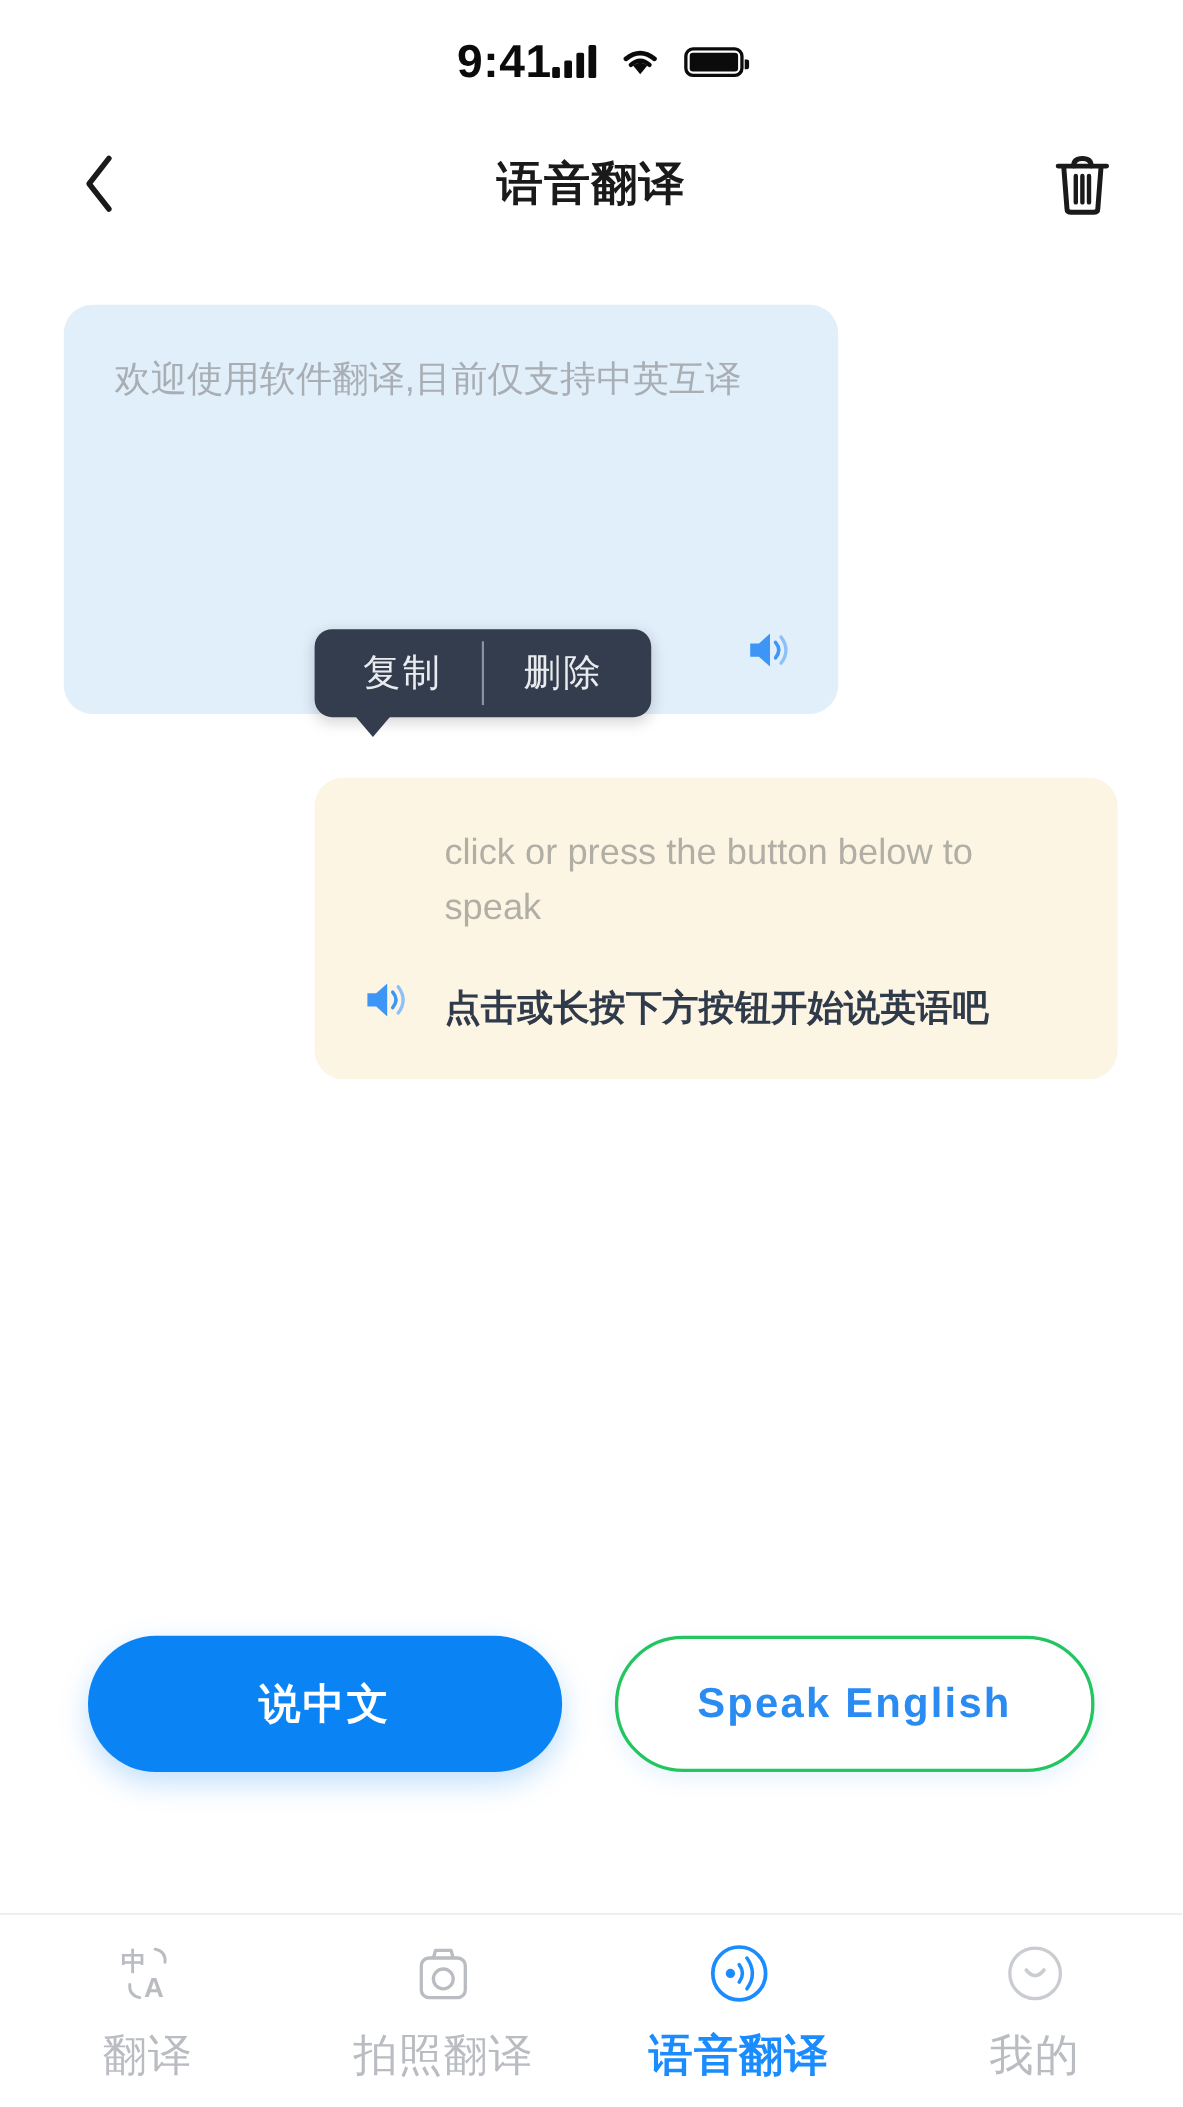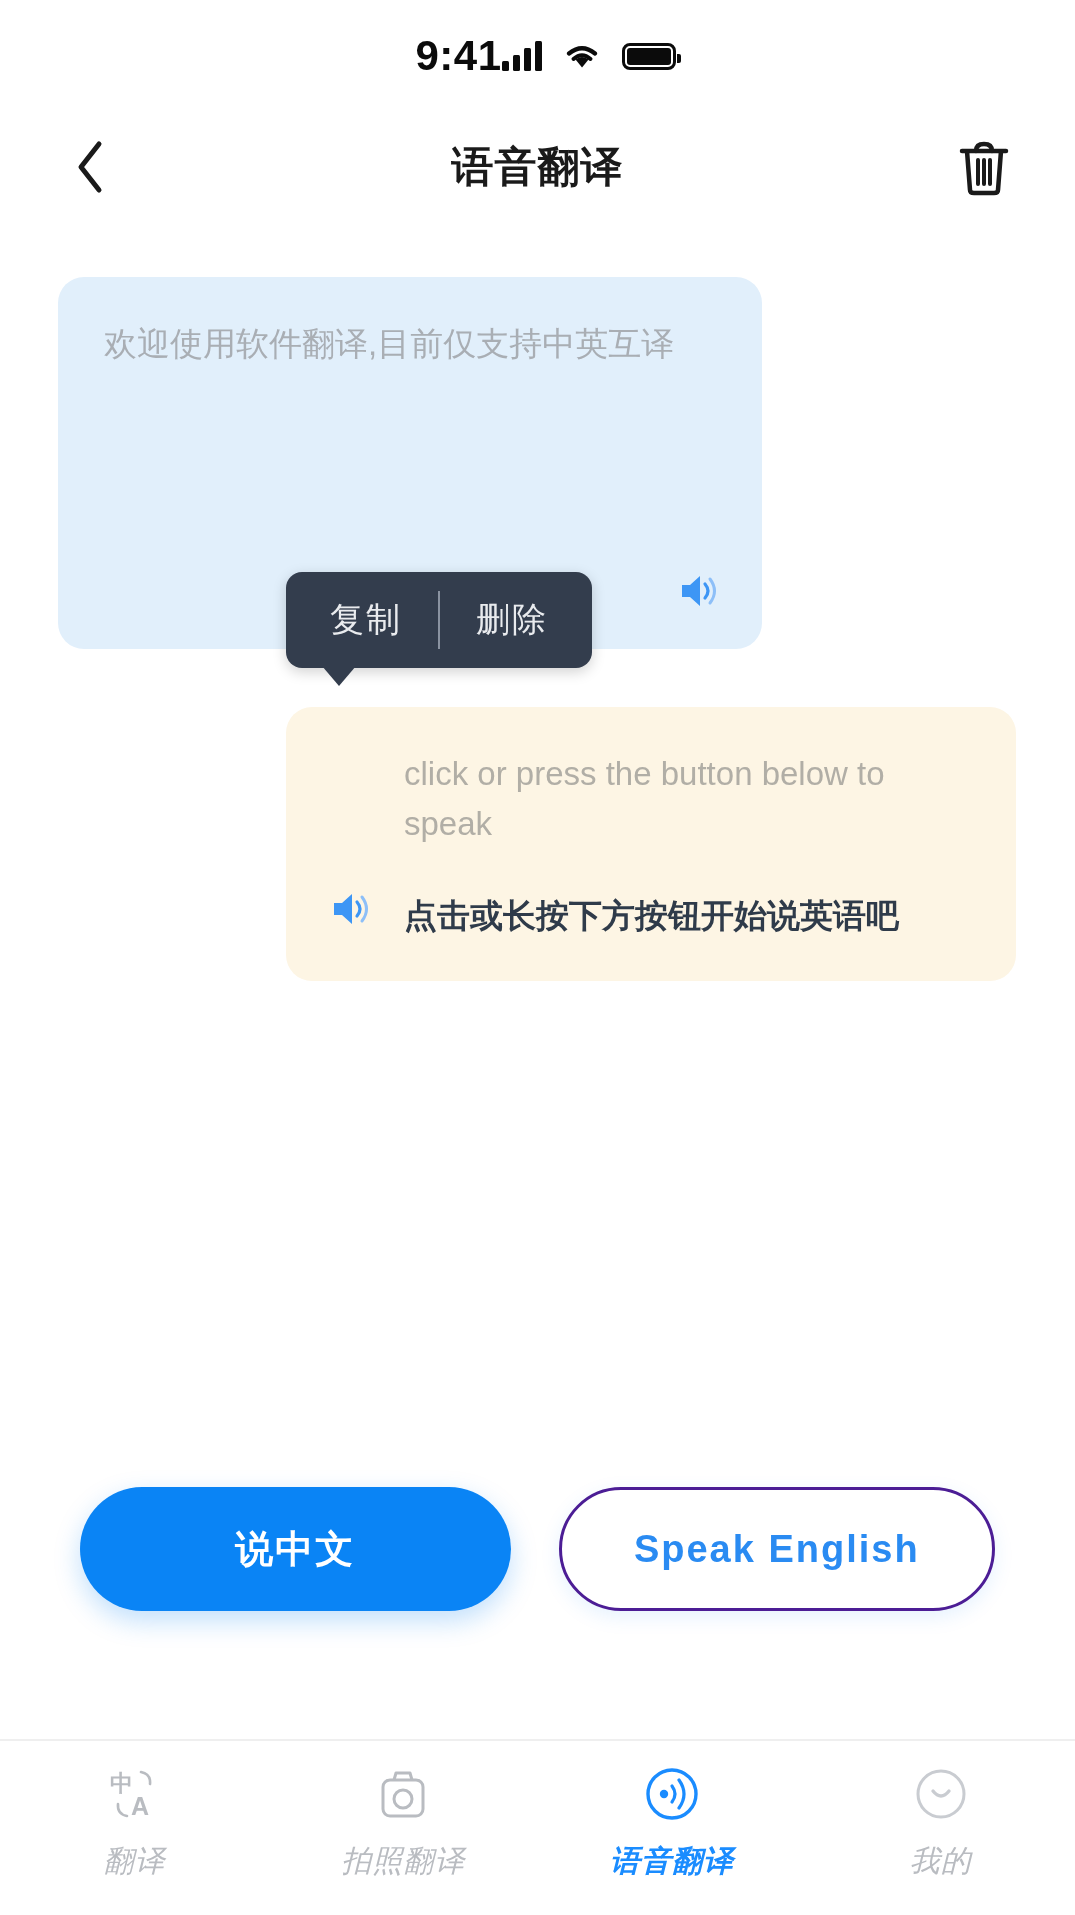--- a/index.html
+++ b/index.html
@@ -182,21 +182,21 @@
   .bubble-left .speaker-icon { right: 40px; bottom: 34px; }
   .bubble-right .speaker-icon { left: 40px; bottom: 48px; }
 
   
   .context-menu {
     position: absolute;
     left: 286px;
     top: 350px;
     background: #333d4d;
     border-radius: 16px;
-    height: 96px;
+    height: 80px;
     display: flex;
     align-items: center;
     padding: 0 8px;
     z-index: 30;
     box-shadow: 0 4px 14px rgba(0,0,0,0.18);
   }
   .context-menu::after {
     content: "";
     position: absolute;
     left: 36px;
@@ -243,21 +243,21 @@
   .btn-primary {
     background: #0a84f5;
     color: #ffffff;
     font-weight: 700;
     box-shadow: 0 10px 26px rgba(10,132,245,0.25);
   }
   .btn-outline {
     background: #ffffff;
     color: #2a8bf2;
     font-weight: 700;
-    border: 3px solid #4c1d95;
+    border: 3px solid #22c55e;
     box-shadow: 0 6px 20px rgba(10,132,245,0.10);
   }
 
   
   .tab-bar {
     flex: 0 0 176px;
     border-top: 2px solid #efefef;
     display: flex;
     align-items: flex-start;
     padding-top: 22px;
@@ -271,24 +271,23 @@
     cursor: pointer;
   }
   .tab-icon {
     width: 62px;
     height: 62px;
     display: flex;
     align-items: center;
     justify-content: center;
   }
   .tab-label {
-    font-size: 30px;
+    font-size: 40px;
     color: #b9bcc1;
     letter-spacing: 1px;
-    font-style: italic;
   }
   .tab-item.active .tab-label {
     color: #1a8cff;
     font-weight: 700;
   }
 </style>
 </head>
 <body>
 
 <div class="phone">

